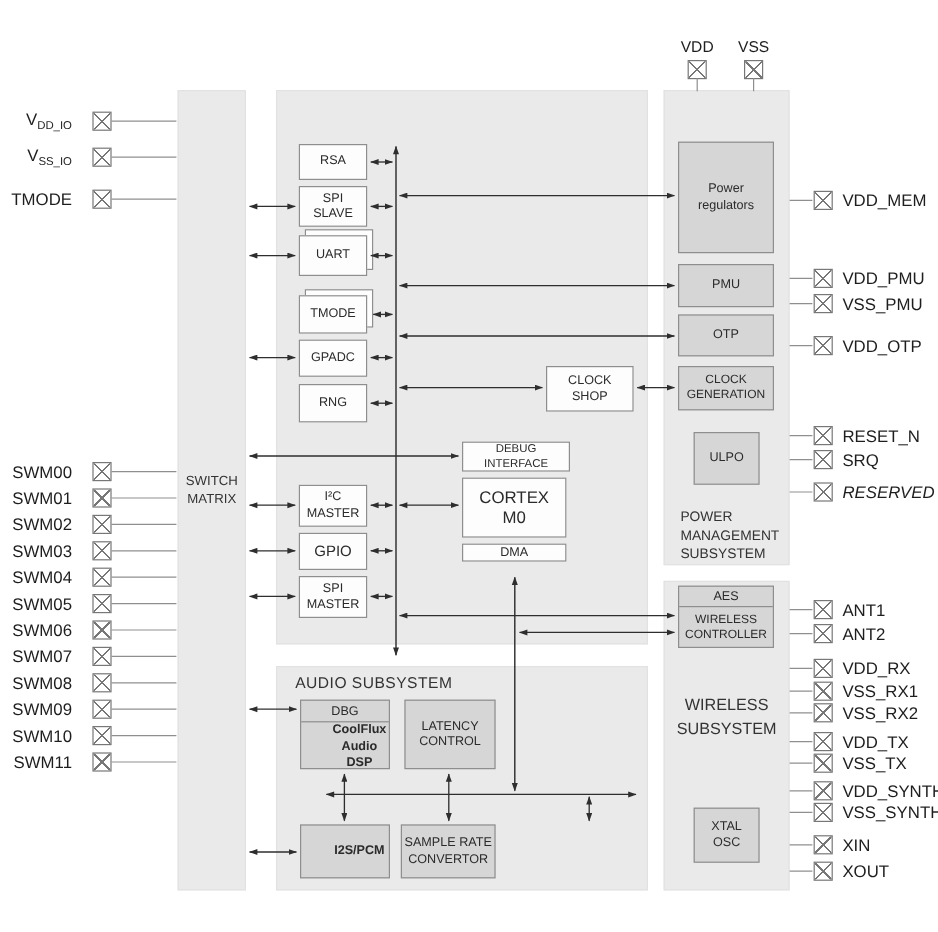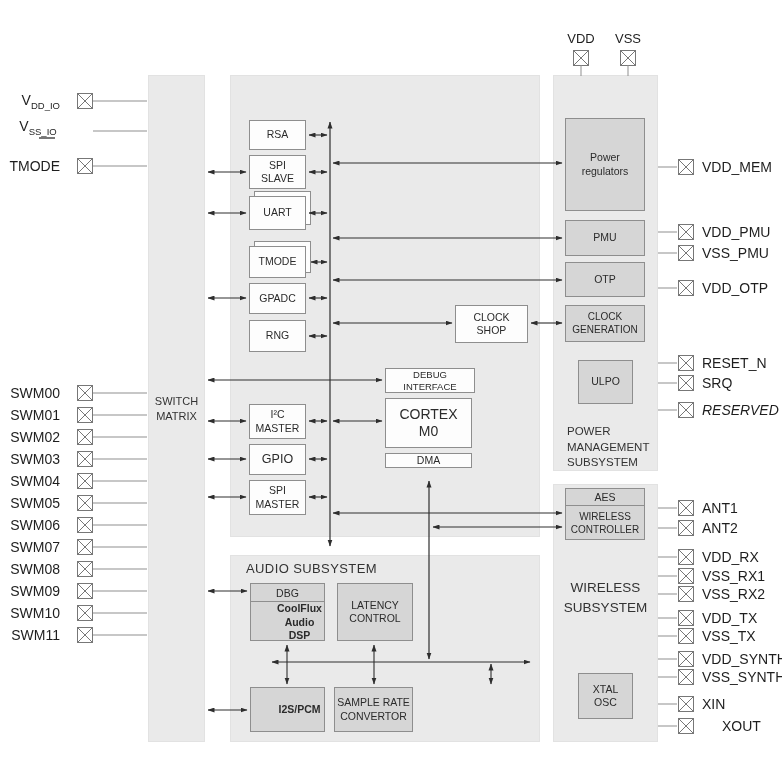--- a/index.html
+++ b/index.html
@@ -106,21 +106,21 @@
   </div>
   <div class="pin-top" style="left:598px;top:31px;">
     <span class="pin-label">VSS</span>
     <span class="pinbox"></span>
   </div>
 
   <div class="pin-left" style="top:93px;">
     <span class="pin-label"><span>V</span><sub>DD_IO</sub></span>
     <span class="pinbox"></span>
   </div>
-  <div class="pin-left" style="top:123px;flex-direction:column;">
+  <div class="pin-left" style="top:123px;">
     <span class="pin-label"><span>V</span><sub>SS_IO</sub></span>
     <span class="pinbox"></span>
   </div>
   <div class="pin-left" style="top:158px;">
     <span class="pin-label">TMODE</span>
     <span class="pinbox"></span>
   </div>
   <div class="pin-left" style="top:385px;">
       <span class="pin-label">SWM00</span>
       <span class="pinbox"></span>
@@ -231,21 +231,21 @@
       <span class="pin-label">VDD_SYNTH</span>
     </div>
   <div class="pin-right" style="top:669px;">
       <span class="pinbox"></span>
       <span class="pin-label">VSS_SYNTH</span>
     </div>
   <div class="pin-right" style="top:696px;">
       <span class="pinbox"></span>
       <span class="pin-label">XIN</span>
     </div>
-  <div class="pin-right" style="top:718px;gap:20px;">
+  <div class="pin-right" style="top:718px;">
       <span class="pinbox"></span>
       <span class="pin-label">XOUT</span>
     </div>
 
   <svg id="wires" width="782" height="777">
     <defs>
       <marker id="ae" markerWidth="8" markerHeight="6" refX="6.5" refY="2.5" orient="auto" markerUnits="userSpaceOnUse">
         <path d="M0,0 L7,2.5 L0,5 Z" fill="#2e2e2e"></path>
       </marker>
       <marker id="as" markerWidth="8" markerHeight="6" refX="0.5" refY="2.5" orient="auto" markerUnits="userSpaceOnUse">

